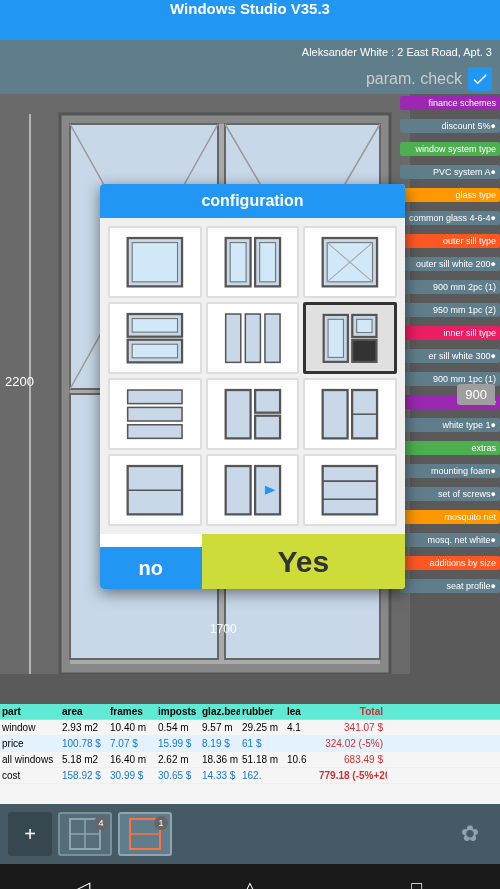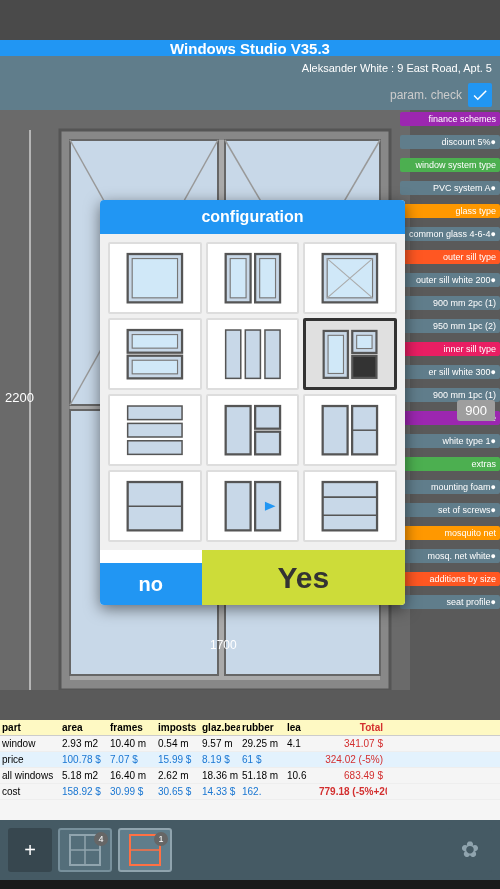--- a/index.html
+++ b/index.html
@@ -8,25 +8,23 @@
       height: 889px;
       background: #4a4a4a;
       font-family: Arial, sans-serif;
       overflow: hidden;
       position: relative;
     }
 
     
     .top-bar {
       background: #2196F3;
-      height: 16px;
-      display: flex;
-      align-items: center;
-      justify-content: center;
-      margin-top: 40px;
+      height: 40px;
+      display: flex;
+      justify-content: center;
     }
     .top-bar-title {
       color: white;
       font-size: 15px;
       font-weight: bold;
     }
 
     
     .address-bar {
       background: #607D8B;
@@ -46,21 +44,21 @@
       background: #607D8B;
       height: 30px;
       display: flex;
       align-items: center;
       justify-content: flex-end;
       padding-right: 8px;
       gap: 6px;
     }
     .param-label {
       color: #ccc;
-      font-size: 12px;
+      font-size: 16px;
     }
     .param-checkbox {
       width: 24px;
       height: 24px;
       background: #2196F3;
       display: flex;
       align-items: center;
       justify-content: center;
       border-radius: 2px;
     }
@@ -236,21 +234,21 @@
     
     .bottom-table {
       background: #f5f5f5;
       width: 500px;
       height: 100px;
       overflow: hidden;
     }
 
     .table-header {
       display: flex;
-      background: #fef9c3;
+      background: #5eead4;
       font-size: 10px;
       font-weight: bold;
       border-bottom: 1px solid #ccc;
     }
     .table-row {
       display: flex;
       font-size: 10px;
       border-bottom: 1px solid #eee;
     }
     .table-row.highlight { background: #e3f2fd; }
@@ -356,21 +354,21 @@
     }
   </style>
 </head>
 <body>
 
 <div class="top-bar">
   <span class="top-bar-title">Windows Studio V35.3</span>
 </div>
 
 <div class="address-bar">
-  <span class="address-text">Aleksander White : 9 East Road, Apt. 5</span>
+  <span class="address-text">Aleksander White : 2 East Road, Apt. 3</span>
 </div>
 
 <div class="param-bar">
   <span class="param-label">param. check</span>
   <div class="param-checkbox">
     <svg viewBox="0 0 24 24" fill="white">
         <path d="M9 16.2l-4.2-4.2-1.4 1.4 5.6 5.6 12-12-1.4-1.4z"></path>
       </svg>
   </div>
 </div>

